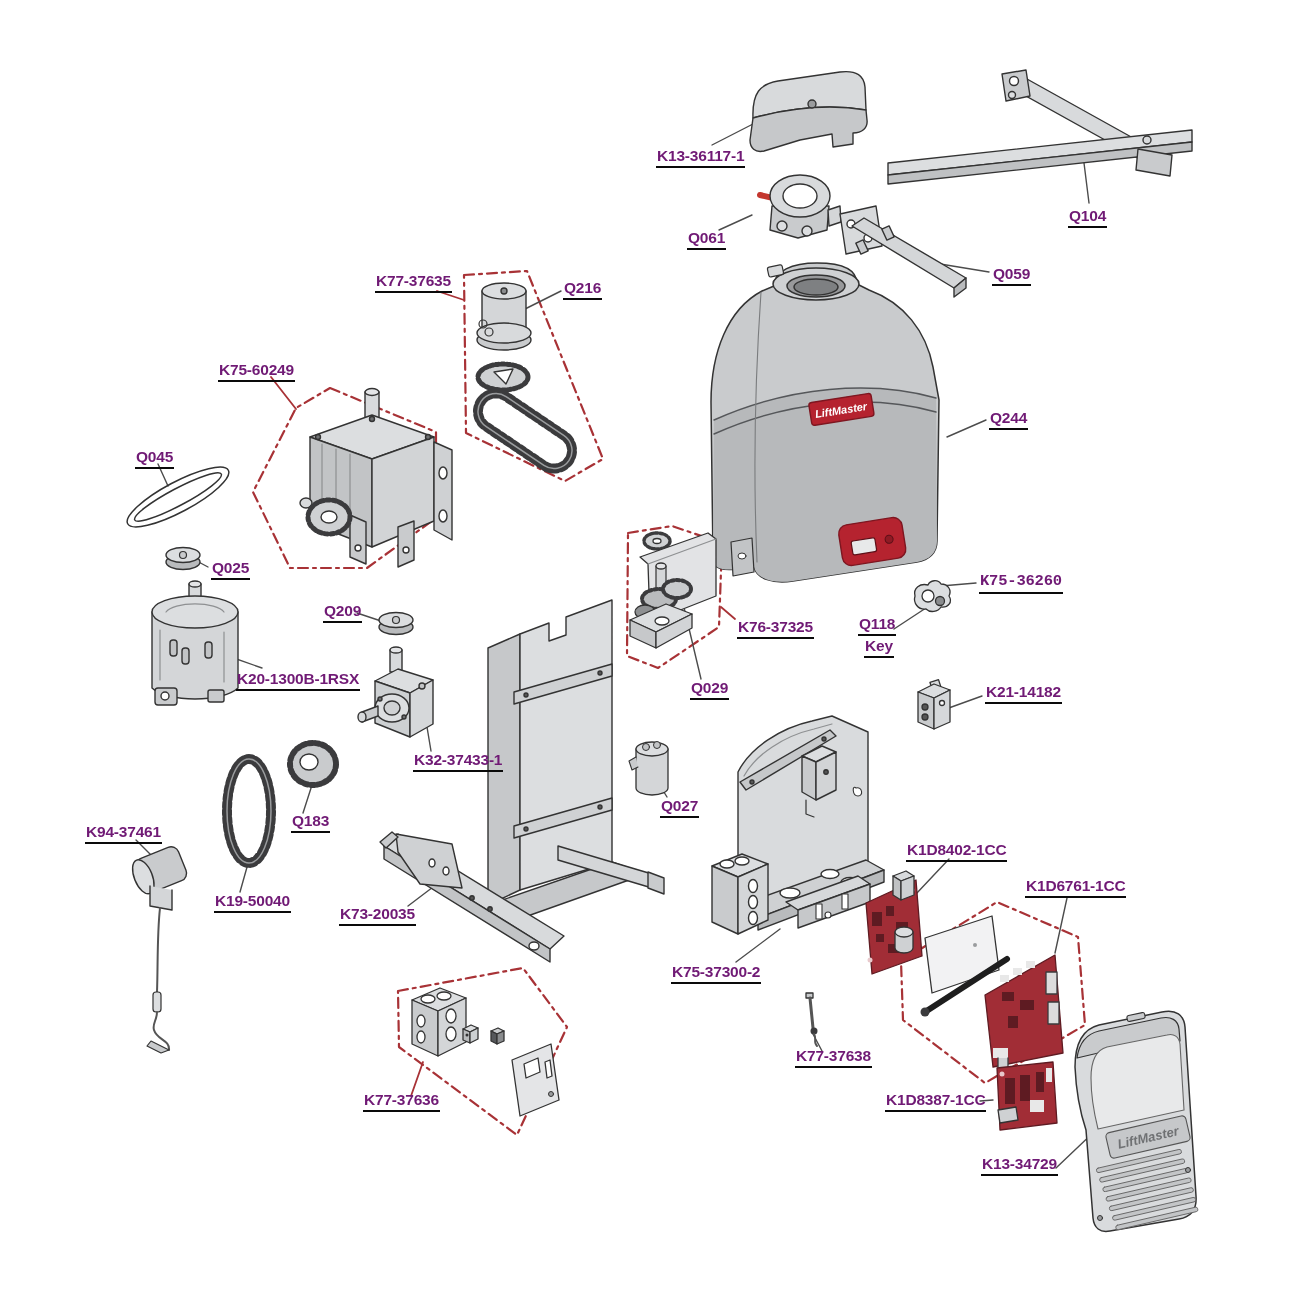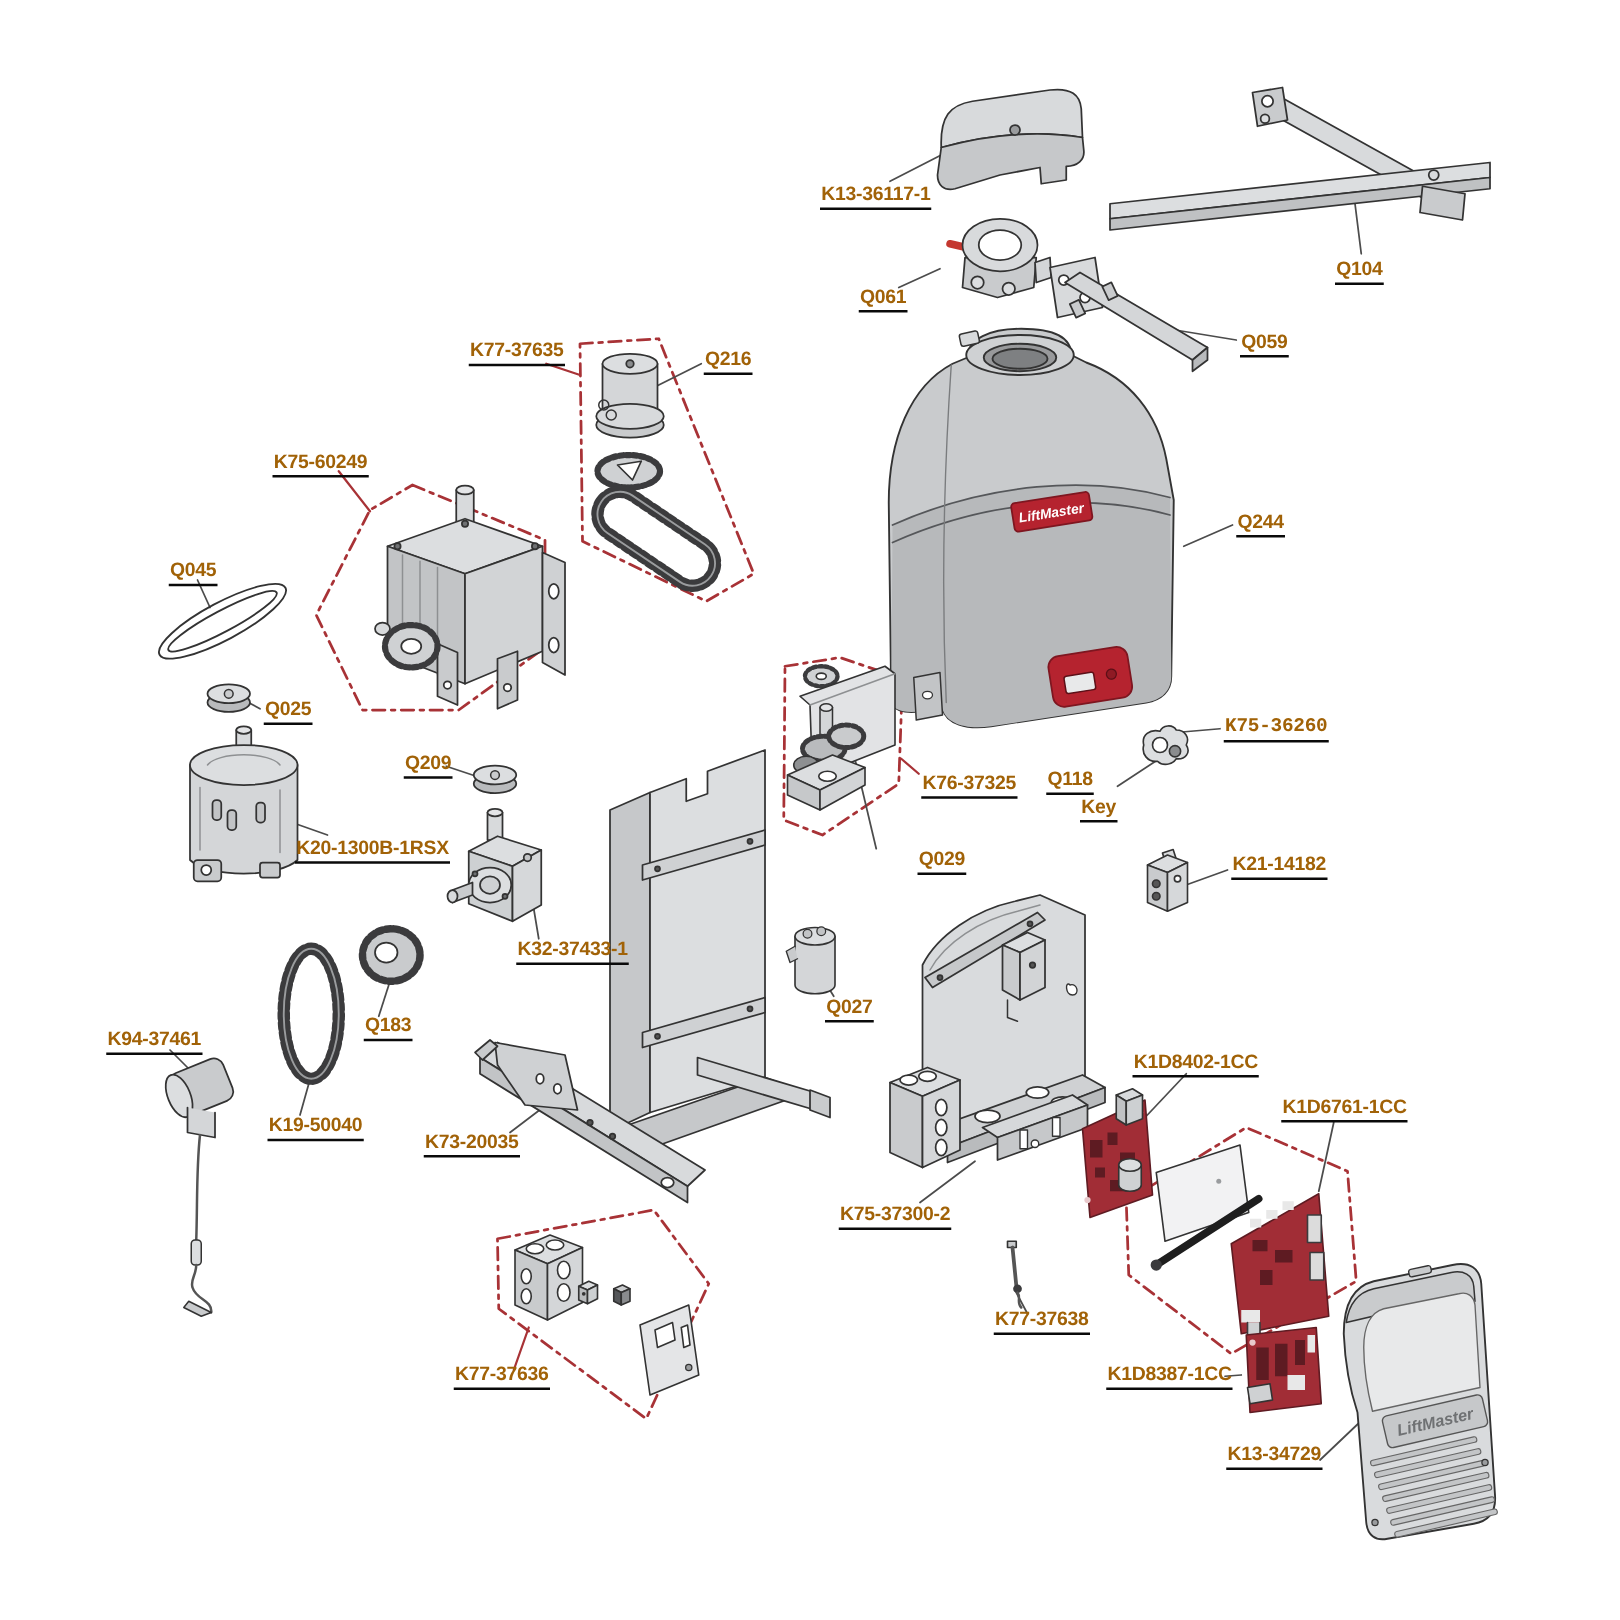--- a/index.html
+++ b/index.html
@@ -5,21 +5,21 @@
   html,body{margin:0;padding:0;background:#ffffff;}
   .stage{
     position:relative;width:1296px;height:1296px;background:#fff;overflow:hidden;
     font-family:"Liberation Sans",sans-serif;
   }
   .stage svg{position:absolute;left:0;top:0;}
   .lbl{
     position:absolute;
     font:700 15.5px/1.15 "Liberation Sans",sans-serif;
     letter-spacing:-0.2px;
-    color:#a16207;
+    color:#701a75;
     border-bottom:2px solid #0a0a0a;
     padding:0 1px 1px 1px;
     white-space:nowrap;
     text-align:center;
   }
 </style>
 </head>
 <body>
 
 <div class="stage">
@@ -466,24 +466,24 @@
   <div class="lbl" style="left:211px;top:559px;">Q025</div>
   <div class="lbl" style="left:323px;top:602px;">Q209</div>
   <div class="lbl" style="left:236px;top:670px;">K20-1300B-1RSX</div>
   <div class="lbl" style="left:381px;top:751px;margin-left:32px;">K32-37433-1</div>
   <div class="lbl" style="left:291px;top:812px;">Q183</div>
   <div class="lbl" style="left:214px;top:892px;">K19-50040</div>
   <div class="lbl" style="left:85px;top:823px;">K94-37461</div>
   <div class="lbl" style="left:339px;top:905px;">K73-20035</div>
   <div class="lbl" style="left:989px;top:409px;">Q244</div>
   <div class="lbl" style="left:979px;top:573px;font-family:Liberation Mono, monospace;">K75-36260</div>
-  <div class="lbl" style="left:837px;top:615px;">Q118</div>
+  <div class="lbl" style="left:858px;top:615px;">Q118</div>
   <div class="lbl" style="left:864px;top:637px;">Key</div>
   <div class="lbl" style="left:737px;top:618px;">K76-37325</div>
-  <div class="lbl" style="left:690px;top:679px;margin-left:44px;">Q029</div>
+  <div class="lbl" style="left:690px;top:679px;">Q029</div>
   <div class="lbl" style="left:985px;top:683px;">K21-14182</div>
   <div class="lbl" style="left:660px;top:797px;">Q027</div>
   <div class="lbl" style="left:671px;top:963px;">K75-37300-2</div>
   <div class="lbl" style="left:906px;top:841px;">K1D8402-1CC</div>
   <div class="lbl" style="left:1025px;top:877px;">K1D6761-1CC</div>
   <div class="lbl" style="left:795px;top:1047px;">K77-37638</div>
   <div class="lbl" style="left:885px;top:1091px;">K1D8387-1CC</div>
   <div class="lbl" style="left:981px;top:1155px;">K13-34729</div>
   <div class="lbl" style="left:363px;top:1091px;">K77-37636</div>
 

